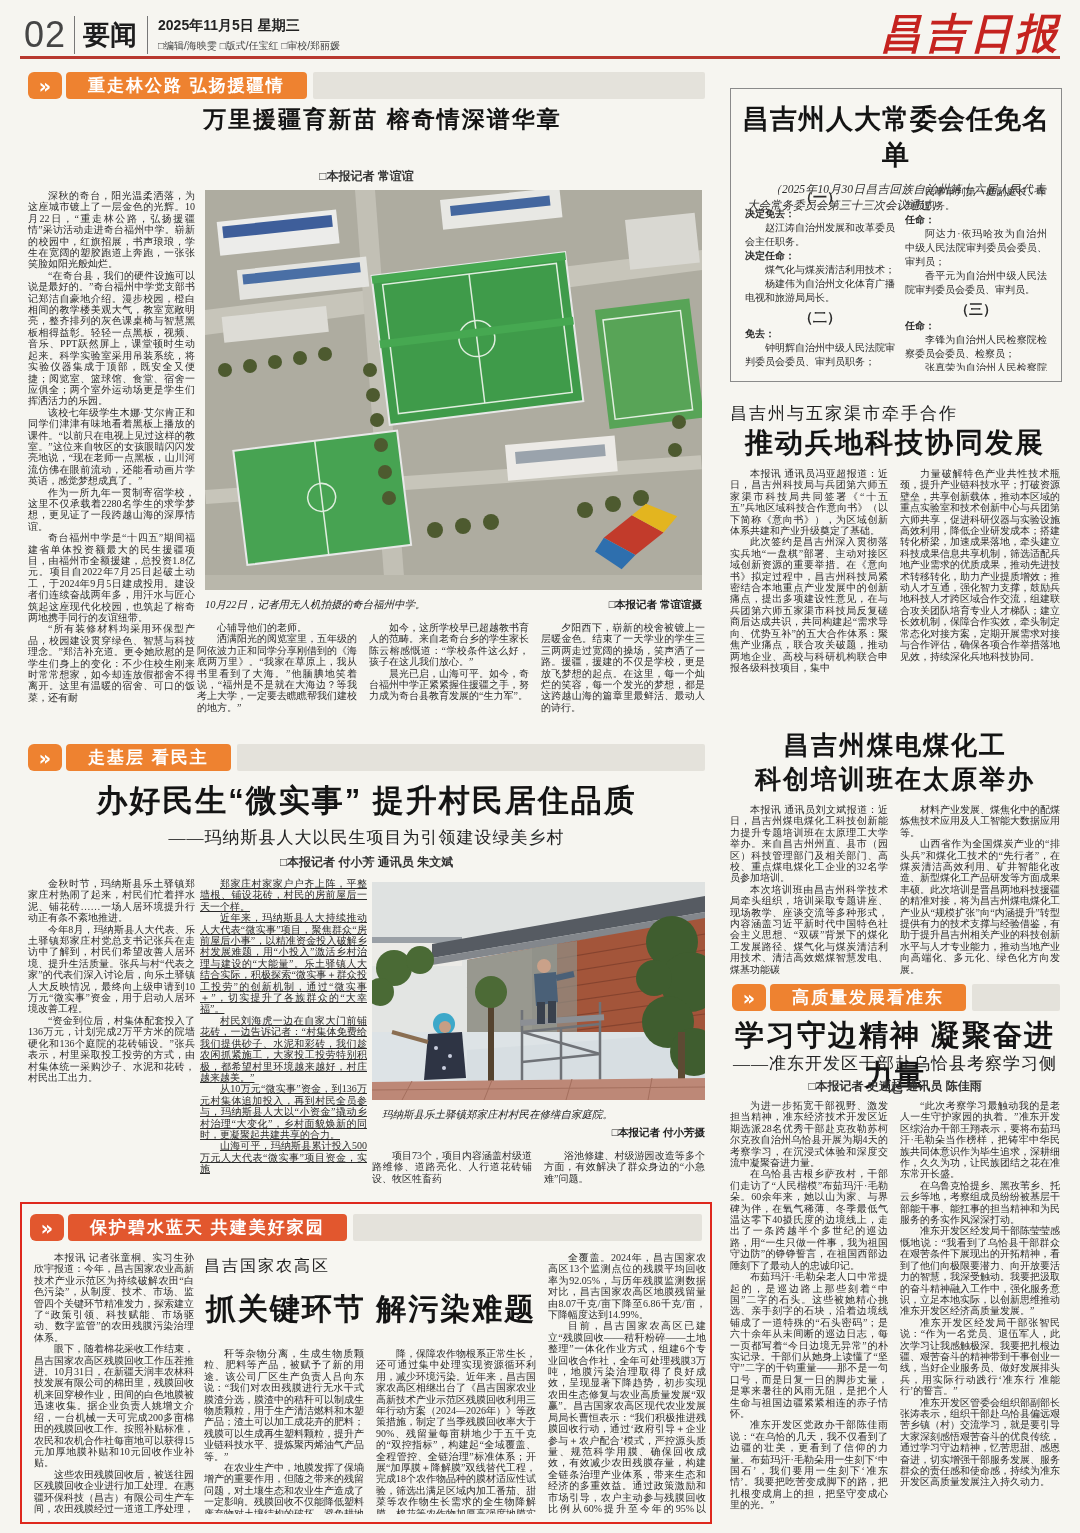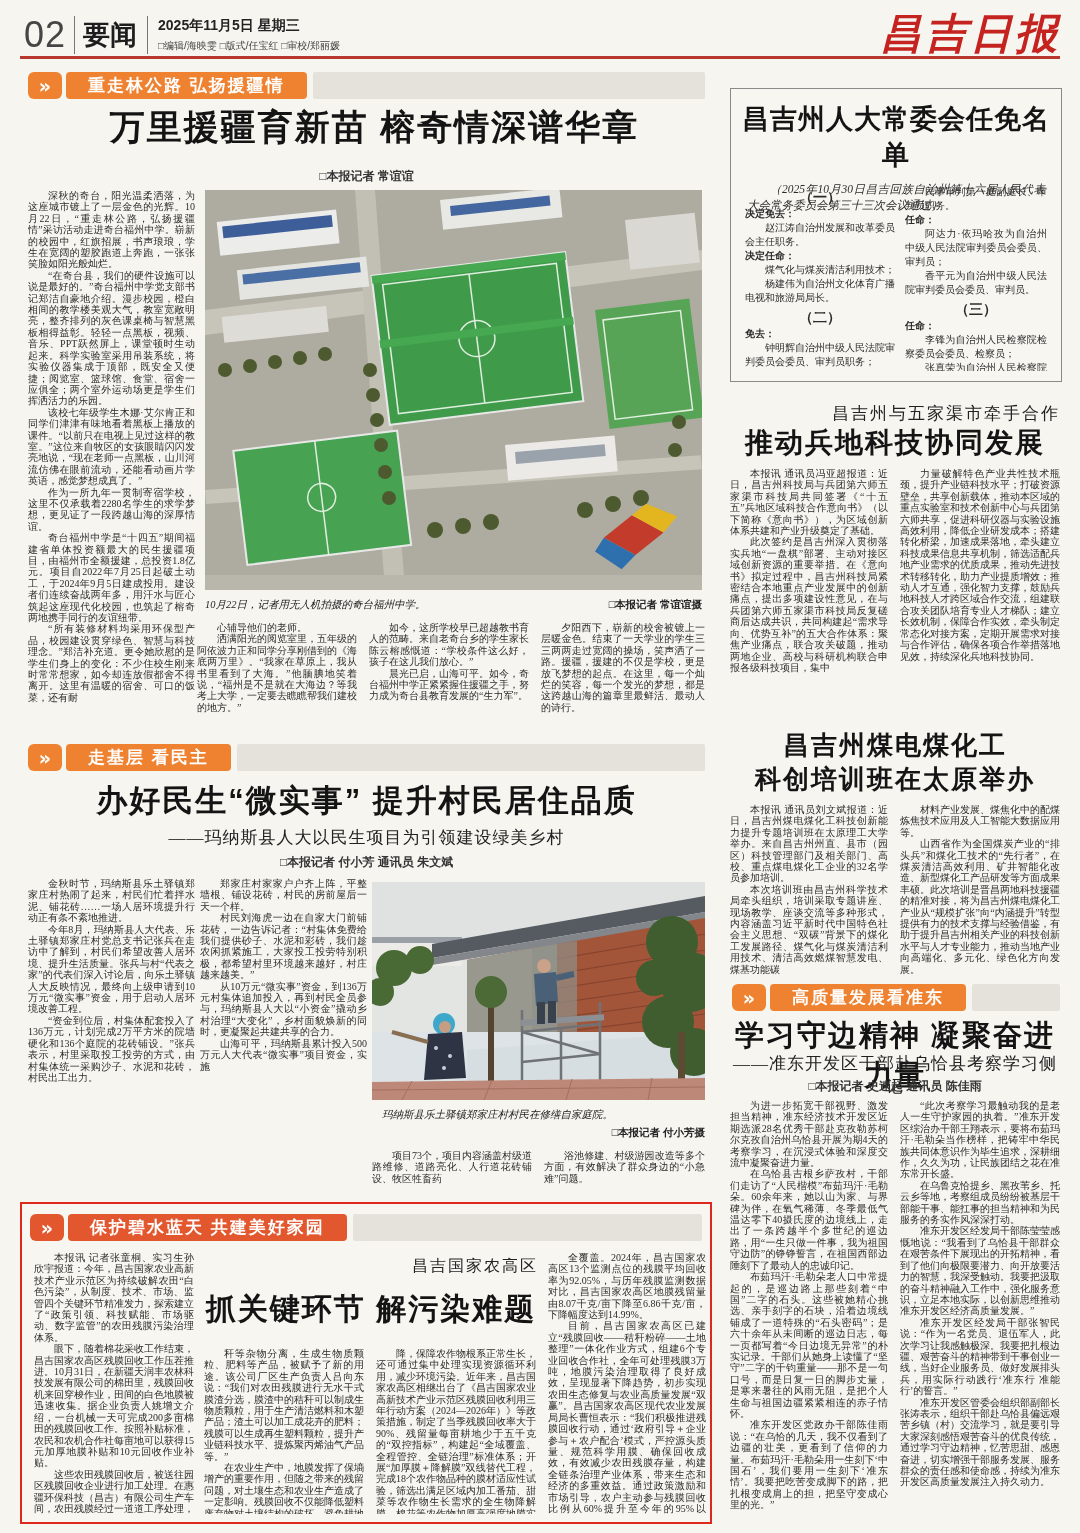--- a/index.html
+++ b/index.html
@@ -20,21 +20,21 @@
   .badge{width:34px;border-radius:6px;margin-right:4px;display:flex;align-items:center;justify-content:center;
          color:#fff;font-weight:700;font-size:19px;font-family:"DejaVu Sans",sans-serif;}
   .bl{display:flex;align-items:center;padding:0 22px;border-radius:4px;color:#fff;font-weight:700;
       font-size:17px;letter-spacing:2px;font-family:"Liberation Sans",sans-serif;white-space:nowrap;}
   .bfill{flex:1;background:#e4e2db;margin-left:6px;border-radius:2px;}
   .orange{background:#ee8230;}
   .redor{background:#e2572e;}
   
   .h1{font-family:"Liberation Sans","DejaVu Sans",sans-serif;font-weight:900;color:#141414;
       text-align:center;letter-spacing:2px;}
-  .kicker{text-align:right;color:#222;font-size:17px;letter-spacing:2px;}
+  .kicker{text-align:left;color:#222;font-size:17px;letter-spacing:2px;}
   .subtt{text-align:center;color:#222;font-size:17px;letter-spacing:1px;}
   .byline{text-align:center;font-size:12px;font-weight:700;color:#333;font-family:"Liberation Sans",sans-serif;}
   
   .col{font-size:10px;line-height:11.4px;text-align:justify;overflow:hidden;}
   .col p.para{margin:0;text-indent:2em;}
   
   .listcol{font-size:10px;line-height:14px;text-align:justify;overflow:hidden;}
   .listcol p{margin:0;}
   .listcol p.sec{text-align:center;font-weight:700;font-size:14px;margin:5px 0 3px;font-family:"Liberation Sans",sans-serif;}
   .listcol p.lbl{font-weight:700;font-family:"Liberation Sans",sans-serif;}
@@ -62,21 +62,21 @@
     </span>
   </div>
   <div class="abs masthead" style="right:20px;top:6px;">昌吉日报</div>
   <div class="abs redrule" style="left:20px;top:56px;width:1040px;"></div>
 
   <div class="abs banner" style="left:28px;top:72px;width:677px;">
     <span class="badge orange">»</span>
     <span class="bl orange">重走林公路 弘扬援疆情</span>
     <span class="bfill"></span>
   </div>
-  <div class="abs h1" style="left:36px;top:104px;width:677px;font-size:35px;">万里援疆育新苗 榕奇情深谱华章</div>
+  <div class="abs h1" style="left:44px;top:104px;width:677px;font-size:23px;">万里援疆育新苗 榕奇情深谱华章</div>
   <div class="abs byline" style="left:28px;top:168px;width:677px;">□本报记者 常谊谊</div>
 
   <div class="abs col" style="left:28px;top:190px;width:167px;height:546px;">
       <p class="para">深秋的奇台，阳光温柔洒落，为这座城市镀上了一层金色的光辉。10月22日，“重走林公路，弘扬援疆情”采访活动走进奇台福州中学。崭新的校园中，红旗招展，书声琅琅，学生在宽阔的塑胶跑道上奔跑，一张张笑脸如阳光般灿烂。</p>
       <p class="para">“在奇台县，我们的硬件设施可以说是最好的。”奇台福州中学党支部书记郑洁自豪地介绍。漫步校园，橙白相间的教学楼美观大气，教室宽敞明亮，整齐排列的灰色课桌椅与智慧黑板相得益彰。轻轻一点黑板，视频、音乐、PPT跃然屏上，课堂顿时生动起来。科学实验室采用吊装系统，将实验仪器集成于顶部，既安全又便捷；阅览室、篮球馆、食堂、宿舍一应俱全；两个室外运动场更是学生们挥洒活力的乐园。</p>
       <p class="para">该校七年级学生木娜·艾尔肯正和同学们津津有味地看着黑板上播放的课件。“以前只在电视上见过这样的教室。”这位来自牧区的女孩眼睛闪闪发亮地说，“现在老师一点黑板，山川河流仿佛在眼前流动，还能看动画片学英语，感觉梦想成真了。”</p>
       <p class="para">作为一所九年一贯制寄宿学校，这里不仅承载着2280名学生的求学梦想，更见证了一段跨越山海的深厚情谊。</p>
       <p class="para">奇台福州中学是“十四五”期间福建省单体投资额最大的民生援疆项目，由福州市全额援建，总投资1.8亿元。项目自2022年7月25日起破土动工，于2024年9月5日建成投用。建设者们连续奋战两年多，用汗水与匠心筑起这座现代化校园，也筑起了榕奇两地携手同行的友谊纽带。</p>
       <p class="para">“所有装修材料均采用环保型产品，校园建设贯穿绿色、智慧与科技理念。”郑洁补充道。更令她欣慰的是学生们身上的变化：不少住校生刚来时常常想家，如今却连放假都舍不得离开。这里有温暖的宿舍、可口的饭菜，还有耐</p>
     </div>
@@ -243,22 +243,23 @@
     <span class="bfill"></span>
   </div>
   <div class="abs h1" style="left:28px;top:780px;width:677px;font-size:31px;">办好民生“微实事” 提升村民居住品质</div>
   <div class="abs subtt" style="left:28px;top:826px;width:677px;">——玛纳斯县人大以民生项目为引领建设绿美乡村</div>
   <div class="abs byline" style="left:28px;top:854px;width:677px;">□本报记者 付小芳 通讯员 朱文斌</div>
   <div class="abs col" style="left:28px;top:878px;width:167px;height:306px;">
       <p class="para">金秋时节，玛纳斯县乐土驿镇郑家庄村热闹了起来，村民们忙着拌水泥、铺花砖……一场人居环境提升行动正有条不紊地推进。</p>
       <p class="para">今年8月，玛纳斯县人大代表、乐土驿镇郑家庄村党总支书记张兵在走访中了解到，村民们希望改善人居环境、提升生活质量。张兵与村“代表之家”的代表们深入讨论后，向乐土驿镇人大反映情况，最终向上级申请到10万元“微实事”资金，用于启动人居环境改善工程。</p>
       <p class="para">“资金到位后，村集体配套投入了136万元，计划完成2万平方米的院墙硬化和136个庭院的花砖铺设。”张兵表示，村里采取投工投劳的方式，由村集体统一采购沙子、水泥和花砖，村民出工出力。</p>
     </div>
-  <div class="abs col" style="left:200px;top:878px;width:167px;height:306px;">
+  <div class="abs col" style="left:200px;top:878px;width:167px;height:306px;text-decoration:underline;">
       <p class="para">郑家庄村家家户户齐上阵，平整墙根、铺设花砖，村民的房前屋后一天一个样。</p>
+      <p class="para">近年来，玛纳斯县人大持续推动人大代表“微实事”项目，聚焦群众“房前屋后小事”，以精准资金投入破解乡村发展难题，用“小投入”激活乡村治理与建设的“大能量”。乐土驿镇人大结合实际，积极探索“微实事＋群众投工投劳”的创新机制，通过“微实事＋”，切实提升了各族群众的“大幸福”。</p>
       <p class="para">村民刘海虎一边在自家大门前铺花砖，一边告诉记者：“村集体免费给我们提供砂子、水泥和彩砖，我们趁农闲抓紧施工，大家投工投劳特别积极，都希望村里环境越来越好，村庄越来越美。”</p>
       <p class="para">从10万元“微实事”资金，到136万元村集体追加投入，再到村民全员参与，玛纳斯县人大以“小资金”撬动乡村治理“大变化”，乡村面貌焕新的同时，更凝聚起共建共享的合力。</p>
       <p class="para">山海可平，玛纳斯县累计投入500万元人大代表“微实事”项目资金，实施</p>
     </div>
 
   <div class="abs" style="left:372px;top:882px;width:333px;height:218px;">
     <svg width="333" height="218" viewBox="0 0 333 218">
       <rect width="333" height="218" fill="#e3e5e3"></rect>
       <rect x="0" y="0" width="333" height="75" fill="#dfe2e1"></rect>
       <rect x="0" y="58" width="90" height="26" fill="#ecebe7"></rect>

